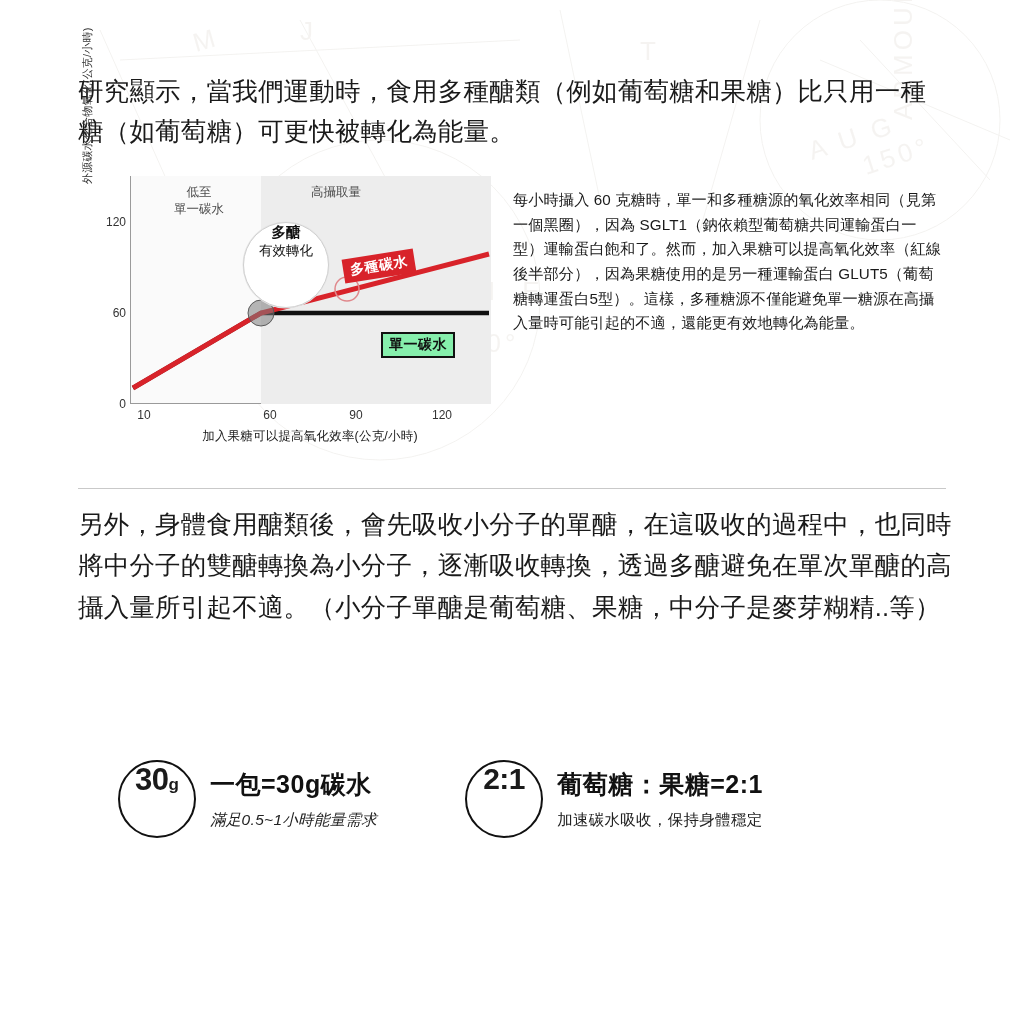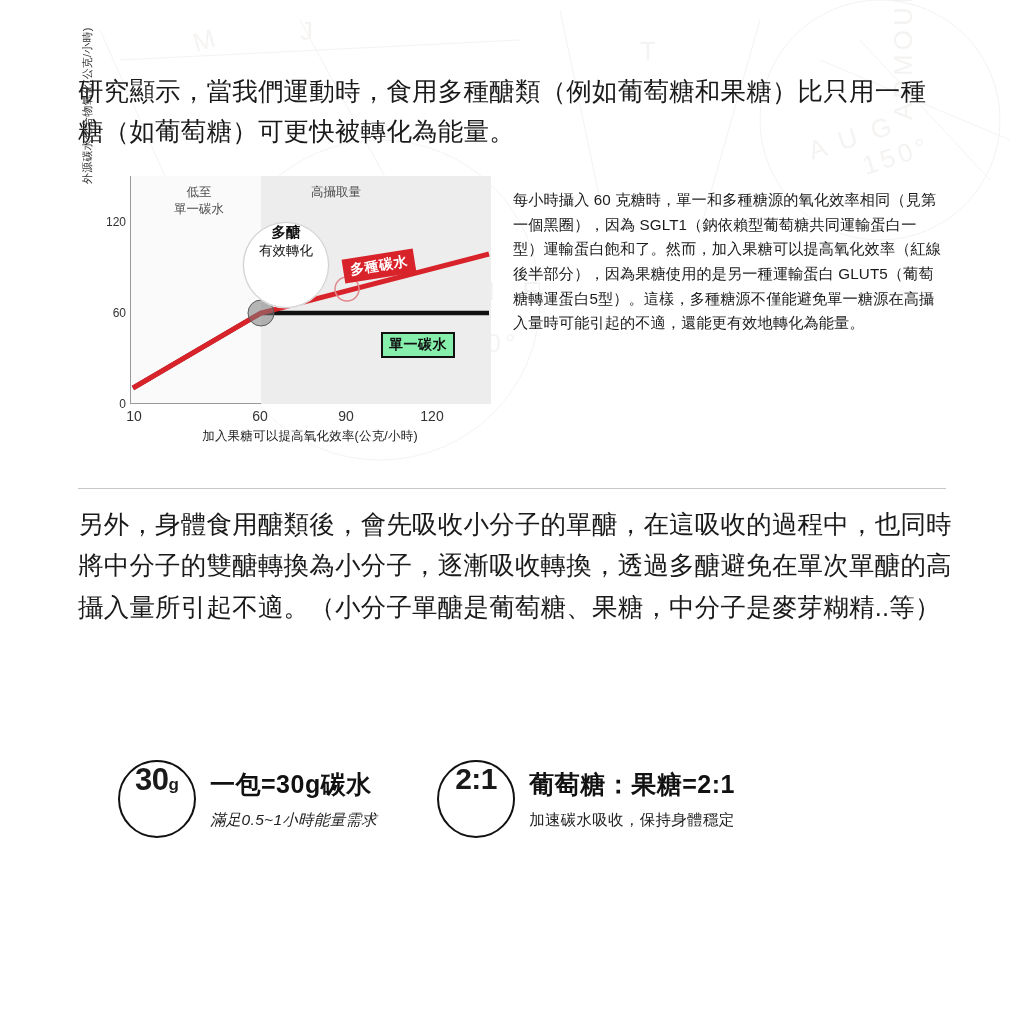--- a/index.html
+++ b/index.html
@@ -89,23 +89,24 @@
   .ytick {
     position: absolute;
     right: 0;
     font-size: 12px;
     color: #333;
     transform: translateY(-50%);
   }
   .xtick {
     position: absolute;
     top: 232px;
-    font-size: 14px;
+    font-size: 12px;
     color: #333;
     transform: translateX(-50%);
+    margin-left: 10px;
   }
   .xlabel {
     position: absolute;
     left: 52px;
     top: 252px;
     width: 360px;
     text-align: center;
     font-size: 12.5px;
     color: #1a1a1a;
     letter-spacing: 0.2px;
@@ -206,21 +207,21 @@
     color: #1a1a1a;
   }
 
   
   .facts {
     position: absolute;
     left: 118px;
     top: 760px;
     width: 820px;
     display: flex;
-    gap: 60px;
+    gap: 88px;
   }
   .fact { display: flex; align-items: center; gap: 14px; }
   .fact-circle {
     width: 78px;
     height: 78px;
     border-radius: 50%;
     border: 2px solid #111;
     display: flex;
     align-items: baseline;
     justify-content: center;

